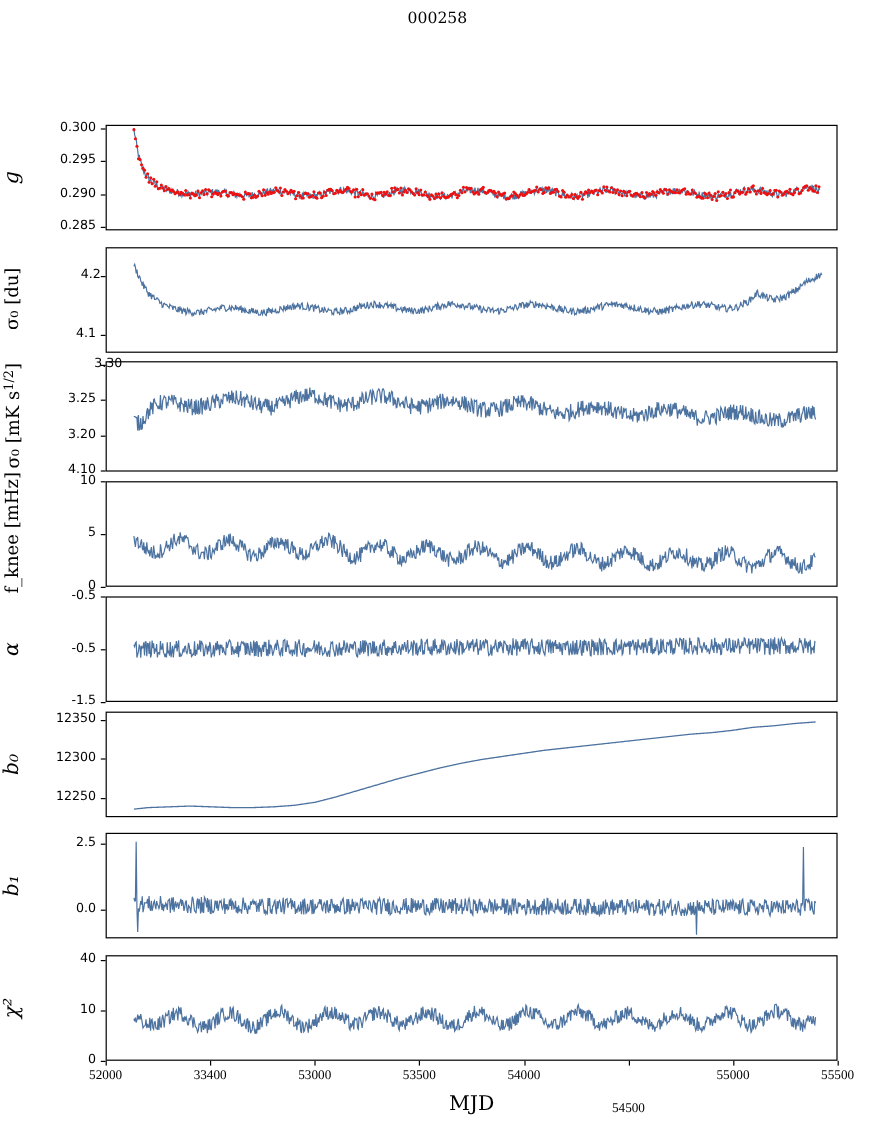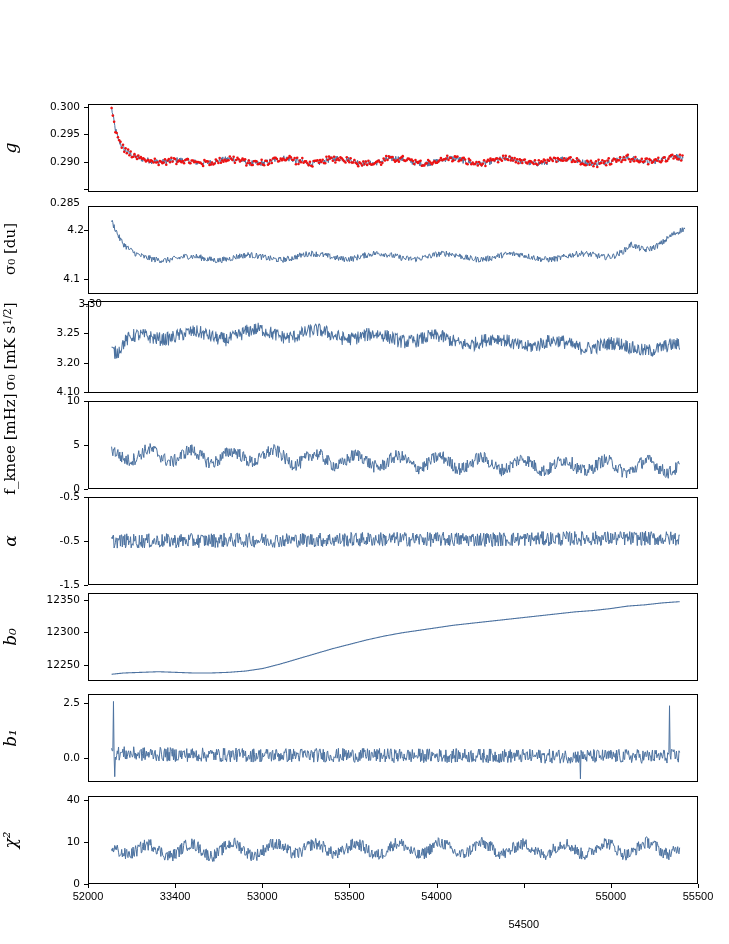--- a/index.html
+++ b/index.html
@@ -62,21 +62,21 @@
   }
   .ytickmark {
     position: absolute;
     width: 4px;
     height: 1px;
     background: #000;
   }
   .xtick {
     position: absolute;
     font-size: 11px;
-    font-family: Liberation Sans, sans-serif;
+    font-family: Liberation Serif, serif;
     text-align: center;
     white-space: nowrap;
   }
   .xtickmark {
     position: absolute;
     width: 1px;
     height: 4px;
     background: #000;
   }
   .xlabel {
@@ -86,20 +86,21 @@
     text-align: center;
     font-size: 17px;
     font-family: "DejaVu Serif", serif;
   }
   .sup { font-size: 0.72em; vertical-align: 0.45em; }
 </style>
 </head>
 <body>
 
 <div id="figure">
+  <div class="fig-title">000258</div>
   <div id="panels">
       <div class="panel" style="top: 104px; height: 88px;">
         <svg viewBox="0 0 610 88" preserveAspectRatio="none">
           <path d="M22.66,1.79L23.29,7.78L23.93,9.58L24.57,11.17L25.21,16.94L25.85,20.81L26.48,26.85L27.12,24.69L27.76,27.99L28.40,29.46L29.04,32.22L29.67,36.83L30.31,35.23L30.95,40.15L31.59,38.97L32.22,42.31L32.86,43.67L33.50,41.07L34.14,41.35L34.78,42.33L35.41,47.65L36.05,46.24L36.69,45.39L37.33,48.11L37.96,49.11L38.60,49.04L39.24,46.11L39.88,46.88L40.52,50.13L41.15,50.54L41.79,48.60L42.43,52.93L43.07,53.36L43.71,52.71L44.34,52.68L44.98,52.23L45.62,49.68L46.26,53.13L46.89,51.70L47.53,55.19L48.17,54.10L48.81,51.60L49.45,52.14L50.08,55.49L50.72,54.29L51.36,52.57L52.00,53.68L52.63,57.48L53.27,54.68L53.91,57.90L54.55,54.36L55.19,56.30L55.82,54.61L56.46,57.50L57.10,56.86L57.74,56.90L58.38,56.95L59.01,53.86L59.65,57.14L60.29,59.75L60.93,58.44L61.56,59.28L62.20,56.09L62.84,60.26L63.48,58.63L64.12,58.77L64.75,58.02L65.39,59.35L66.03,55.85L66.67,57.91L67.30,57.60L67.94,55.74L68.58,57.24L69.22,56.76L69.86,60.99L70.49,57.75L71.13,58.45L71.77,58.12L72.41,57.23L73.04,59.57L73.68,58.31L74.32,55.36L74.96,59.92L75.60,57.88L76.23,55.41L76.87,57.16L77.51,60.75L78.15,56.81L78.79,56.68L79.42,58.14L80.06,55.56L80.70,56.21L81.34,58.61L81.97,55.39L82.61,54.06L83.25,57.08L83.89,58.86L84.53,56.45L85.16,55.72L85.80,54.48L86.44,56.18L87.08,55.36L87.71,59.02L88.35,53.71L88.99,58.85L89.63,57.81L90.27,56.43L90.90,54.26L91.54,57.39L92.18,54.07L92.82,58.01L93.46,54.58L94.09,57.10L94.73,57.05L95.37,59.72L96.01,57.87L96.64,55.58L97.28,54.93L97.92,55.21L98.56,54.04L99.20,56.62L99.83,55.08L100.47,58.60L101.11,60.58L101.75,59.17L102.38,57.60L103.02,56.99L103.66,56.87L104.30,57.08L104.94,58.33L105.57,57.42L106.21,55.92L106.85,57.50L107.49,61.02L108.12,58.42L108.76,60.66L109.40,57.85L110.04,59.33L110.68,60.12L111.31,57.92L111.95,59.99L112.59,59.90L113.23,60.74L113.87,60.26L114.50,61.61L115.14,59.03L115.78,56.44L116.42,58.14L117.05,59.25L117.69,57.27L118.33,57.36L118.97,60.23L119.61,59.18L120.24,59.09L120.88,61.12L121.52,56.42L122.16,59.68L122.79,61.67L123.43,57.89L124.07,59.16L124.71,60.88L125.35,60.59L125.98,60.50L126.62,60.33L127.26,56.19L127.90,56.40L128.54,56.28L129.17,58.27L129.81,58.94L130.45,57.23L131.09,54.27L131.72,57.87L132.36,59.06L133.00,54.02L133.64,57.13L134.28,53.11L134.91,57.70L135.55,57.47L136.19,55.34L136.83,52.85L137.46,57.21L138.10,54.18L138.74,56.73L139.38,53.48L140.02,56.68L140.65,55.14L141.29,53.80L141.93,54.97L142.57,53.84L143.21,53.92L143.84,56.58L144.48,57.54L145.12,53.76L145.76,58.43L146.39,57.94L147.03,55.82L147.67,56.13L148.31,56.85L148.95,54.92L149.58,55.48L150.22,55.91L150.86,57.45L151.50,57.03L152.13,57.19L152.77,56.38L153.41,58.25L154.05,54.59L154.69,54.77L155.32,56.88L155.96,58.35L156.60,55.53L157.24,59.48L157.87,61.04L158.51,58.98L159.15,59.17L159.79,56.02L160.43,55.93L161.06,61.82L161.70,59.54L162.34,59.85L162.98,61.21L163.62,56.81L164.25,60.61L164.89,56.63L165.53,58.16L166.17,56.56L166.80,57.92L167.44,59.95L168.08,58.78L168.72,57.47L169.36,61.10L169.99,58.09L170.63,59.14L171.27,58.89L171.91,59.22L172.54,62.06L173.18,56.90L173.82,57.84L174.46,62.19L175.10,58.23L175.73,60.41L176.37,57.04L177.01,57.53L177.65,56.09L178.29,58.53L178.92,56.10L179.56,60.12L180.20,60.40L180.84,59.58L181.47,55.16L182.11,55.64L182.75,58.70L183.39,58.17L184.03,54.67L184.66,54.98L185.30,55.26L185.94,55.02L186.58,57.94L187.21,53.93L187.85,53.85L188.49,54.09L189.13,57.29L189.77,57.61L190.40,57.91L191.04,56.81L191.68,56.07L192.32,55.13L192.96,54.91L193.59,57.45L194.23,55.71L194.87,53.74L195.51,51.99L196.14,56.50L196.78,57.47L197.42,56.26L198.06,53.08L198.70,54.90L199.33,54.13L199.97,54.62L200.61,57.50L201.25,53.31L201.88,55.68L202.52,54.52L203.16,54.69L203.80,56.65L204.44,58.07L205.07,55.38L205.71,55.79L206.35,54.62L206.99,56.99L207.62,59.53L208.26,53.90L208.90,55.30L209.54,55.48L210.18,59.16L210.81,59.60L211.45,56.88L212.09,55.49L212.73,58.89L213.37,58.61L214.00,55.66L214.64,57.61L215.28,58.94L215.92,57.78L216.55,58.87L217.19,59.14L217.83,58.04L218.47,58.07L219.11,60.84L219.74,61.12L220.38,62.55L221.02,61.98L221.66,57.75L222.29,59.92L222.93,60.92L223.57,62.86L224.21,62.22L224.85,56.77L225.48,57.82L226.12,59.12L226.76,56.67L227.40,57.76L228.04,58.16L228.67,57.44L229.31,56.47L229.95,58.49L230.59,58.19L231.22,61.29L231.86,57.02L232.50,59.52L233.14,57.40L233.78,58.25L234.41,55.52L235.05,58.04L235.69,60.50L236.33,56.37L236.96,59.56L237.60,59.15L238.24,53.78L238.88,57.22L239.52,56.80L240.15,59.04L240.79,53.52L241.43,56.36L242.07,55.02L242.70,52.69L243.34,53.72L243.98,53.63L244.62,55.91L245.26,56.73L245.89,53.47L246.53,57.42L247.17,57.45L247.81,52.35L248.45,55.04L249.08,52.32L249.72,53.66L250.36,56.09L251.00,56.82L251.63,57.27L252.27,54.19L252.91,54.37L253.55,53.84L254.19,57.46L254.82,56.29L255.46,56.42L256.10,57.51L256.74,57.10L257.37,57.73L258.01,56.79L258.65,53.50L259.29,58.21L259.93,56.04L260.56,53.54L261.20,59.01L261.84,55.16L262.48,55.48L263.12,57.29L263.75,59.91L264.39,59.31L265.03,59.08L265.67,56.17L266.30,55.58L266.94,56.76L267.58,59.62L268.22,58.15L268.86,59.85L269.49,56.67L270.13,61.49L270.77,60.10L271.41,59.99L272.04,59.72L272.68,59.64L273.32,59.77L273.96,62.03L274.60,62.26L275.23,57.04L275.87,62.12L276.51,59.45L277.15,56.93L277.79,57.78L278.42,61.62L279.06,62.44L279.70,61.47L280.34,57.23L280.97,58.12L281.61,60.81L282.25,57.10L282.89,61.08L283.53,62.24L284.16,60.48L284.80,58.57L285.44,59.43L286.08,59.54L286.71,59.29L287.35,58.10L287.99,58.66L288.63,61.64L289.27,58.25L289.90,56.18L290.54,56.82L291.18,55.98L291.82,58.91L292.45,57.99L293.09,59.86L293.73,57.19L294.37,58.39L295.01,57.23L295.64,54.97L296.28,56.75L296.92,57.04L297.56,54.27L298.20,53.20L298.83,55.93L299.47,56.33L300.11,55.94L300.75,53.44L301.38,54.99L302.02,52.70L302.66,52.33L303.30,52.26L303.94,57.34L304.57,54.36L305.21,53.55L305.85,56.06L306.49,54.90L307.12,56.88L307.76,52.44L308.40,55.85L309.04,57.22L309.68,56.88L310.31,52.77L310.95,56.96L311.59,58.07L312.23,53.60L312.87,56.52L313.50,52.95L314.14,57.28L314.78,52.81L315.42,56.51L316.05,57.59L316.69,56.44L317.33,57.95L317.97,56.99L318.61,55.20L319.24,56.89L319.88,55.46L320.52,56.12L321.16,56.13L321.79,54.92L322.43,56.14L323.07,59.08L323.71,56.67L324.35,60.82L324.98,57.94L325.62,60.24L326.26,59.24L326.90,61.86L327.54,56.22L328.17,59.06L328.81,57.37L329.45,57.34L330.09,59.64L330.72,57.97L331.36,59.04L332.00,62.45L332.64,56.98L333.28,61.89L333.91,62.90L334.55,60.70L335.19,60.63L335.83,62.28L336.46,60.63L337.10,59.99L337.74,59.31L338.38,57.93L339.02,59.46L339.65,62.68L340.29,57.50L340.93,62.52L341.57,58.91L342.20,62.39L342.84,60.30L343.48,60.35L344.12,61.80L344.76,61.19L345.39,59.82L346.03,55.62L346.67,57.83L347.31,55.77L347.95,58.45L348.58,55.42L349.22,60.17L349.86,55.62L350.50,57.47L351.13,57.31L351.77,57.93L352.41,54.75L353.05,53.87L353.69,57.39L354.32,55.46L354.96,57.86L355.60,54.95L356.24,55.64L356.87,55.10L357.51,58.19L358.15,56.22L358.79,56.10L359.43,52.66L360.06,56.31L360.70,56.43L361.34,54.07L361.98,52.66L362.62,52.51L363.25,53.79L363.89,52.56L364.53,56.85L365.17,52.81L365.80,57.20L366.44,53.79L367.08,53.06L367.72,57.15L368.36,54.50L368.99,55.49L369.63,52.65L370.27,54.56L370.91,57.18L371.54,53.43L372.18,57.18L372.82,53.57L373.46,55.24L374.10,54.28L374.73,55.16L375.37,59.81L376.01,54.65L376.65,54.19L377.28,55.84L377.92,58.92L378.56,59.90L379.20,60.11L379.84,60.03L380.47,59.25L381.11,56.04L381.75,59.54L382.39,57.52L383.03,60.66L383.66,60.49L384.30,58.49L384.94,58.86L385.58,60.12L386.21,60.15L386.85,60.47L387.49,61.36L388.13,61.45L388.77,57.26L389.40,58.57L390.04,61.00L390.68,62.30L391.32,58.86L391.95,57.93L392.59,59.95L393.23,58.63L393.87,62.97L394.51,61.13L395.14,59.96L395.78,56.89L396.42,57.31L397.06,57.64L397.70,61.44L398.33,58.23L398.97,59.31L399.61,59.06L400.25,55.77L400.88,55.75L401.52,55.85L402.16,61.31L402.80,55.31L403.44,60.30L404.07,56.83L404.71,55.90L405.35,55.13L405.99,56.38L406.62,58.07L407.26,58.30L407.90,53.99L408.54,55.86L409.18,55.26L409.81,54.98L410.45,58.03L411.09,57.00L411.73,54.65L412.37,52.92L413.00,54.79L413.64,56.13L414.28,55.84L414.92,52.89L415.55,52.78L416.19,53.71L416.83,54.94L417.47,57.07L418.11,51.95L418.74,53.99L419.38,54.98L420.02,54.70L420.66,56.83L421.29,53.43L421.93,51.96L422.57,52.09L423.21,56.32L423.85,53.24L424.48,53.60L425.12,57.98L425.76,56.86L426.40,55.12L427.03,55.14L427.67,56.42L428.31,58.63L428.95,56.11L429.59,56.80L430.22,57.42L430.86,58.53L431.50,56.72L432.14,54.45L432.78,59.97L433.41,56.20L434.05,55.40L434.69,60.13L435.33,57.01L435.96,55.34L436.60,56.56L437.24,56.62L437.88,59.62L438.52,59.65L439.15,59.53L439.79,59.80L440.43,59.47L441.07,56.99L441.70,61.54L442.34,56.64L442.98,60.96L443.62,57.03L444.26,58.00L444.89,59.29L445.53,57.97L446.17,59.49L446.81,56.94L447.45,57.52L448.08,60.73L448.72,61.51L449.36,62.42L450.00,62.42L450.63,62.03L451.27,57.94L451.91,60.96L452.55,58.29L453.19,60.43L453.82,58.59L454.46,60.91L455.10,58.05L455.74,58.88L456.37,56.68L457.01,61.02L457.65,58.23L458.29,59.00L458.93,60.38L459.56,61.39L460.20,55.38L460.84,56.73L461.48,56.05L462.11,58.21L462.75,54.92L463.39,55.16L464.03,54.75L464.67,55.45L465.30,56.49L465.94,54.14L466.58,55.29L467.22,54.69L467.86,53.76L468.49,59.06L469.13,59.00L469.77,55.97L470.41,55.74L471.04,58.41L471.68,55.17L472.32,56.99L472.96,57.60L473.60,53.25L474.23,56.38L474.87,52.87L475.51,57.40L476.15,54.84L476.78,55.67L477.42,57.07L478.06,55.63L478.70,53.69L479.34,57.92L479.97,56.70L480.61,55.11L481.25,56.50L481.89,55.00L482.53,53.88L483.16,54.85L483.80,57.32L484.44,57.04L485.08,55.17L485.71,55.34L486.35,56.21L486.99,57.47L487.63,57.93L488.27,58.00L488.90,56.38L489.54,54.77L490.18,59.40L490.82,56.92L491.45,55.05L492.09,57.64L492.73,57.59L493.37,60.55L494.01,58.10L494.64,61.22L495.28,55.90L495.92,61.20L496.56,60.08L497.20,61.55L497.83,56.62L498.47,62.08L499.11,60.30L499.75,58.21L500.38,62.12L501.02,58.94L501.66,57.78L502.30,61.56L502.94,58.40L503.57,57.17L504.21,62.05L504.85,59.90L505.49,59.17L506.12,62.69L506.76,59.28L507.40,59.81L508.04,57.79L508.68,58.53L509.31,62.12L509.95,62.53L510.59,60.60L511.23,57.40L511.86,61.37L512.50,58.86L513.14,57.78L513.78,57.97L514.42,57.96L515.05,57.28L515.69,56.29L516.33,58.43L516.97,61.31L517.61,58.09L518.24,60.48L518.88,60.98L519.52,60.26L520.16,57.83L520.79,59.28L521.43,55.91L522.07,60.25L522.71,60.02L523.35,59.53L523.98,59.25L524.62,56.08L525.26,56.80L525.90,54.75L526.53,53.90L527.17,55.96L527.81,54.71L528.45,57.25L529.09,58.23L529.72,54.01L530.36,57.36L531.00,56.44L531.64,57.49L532.28,53.14L532.91,52.30L533.55,56.14L534.19,57.24L534.83,57.42L535.46,55.70L536.10,52.02L536.74,54.61L537.38,56.30L538.02,54.92L538.65,53.60L539.29,52.33L539.93,55.04L540.57,51.66L541.20,55.08L541.84,54.15L542.48,55.84L543.12,56.64L543.76,54.86L544.39,54.80L545.03,57.56L545.67,53.88L546.31,52.64L546.95,56.78L547.58,55.04L548.22,52.63L548.86,56.40L549.50,57.18L550.13,54.53L550.77,58.03L551.41,55.84L552.05,57.29L552.69,55.74L553.32,58.69L553.96,55.92L554.60,54.85L555.24,59.00L555.87,59.30L556.51,60.23L557.15,57.79L557.79,58.86L558.43,55.09L559.06,56.11L559.70,55.43L560.34,59.21L560.98,60.13L561.61,60.42L562.25,56.49L562.89,55.27L563.53,55.91L564.17,57.03L564.80,59.52L565.44,56.79L566.08,57.99L566.72,56.09L567.36,56.38L567.99,60.40L568.63,56.79L569.27,55.41L569.91,56.71L570.54,57.48L571.18,54.16L571.82,57.92L572.46,57.63L573.10,58.26L573.73,58.84L574.37,54.08L575.01,57.91L575.65,53.80L576.28,54.19L576.92,52.41L577.56,54.10L578.20,55.21L578.84,57.32L579.47,56.50L580.11,55.87L580.75,55.64L581.39,55.77L582.03,52.98L582.66,53.47L583.30,53.67L583.94,50.90L584.58,53.56L585.21,50.97L585.85,51.14L586.49,53.42L587.13,53.85L587.77,52.78L588.40,51.69L589.04,54.73L589.68,50.13L590.32,54.51L590.95,51.04L591.59,56.55L592.23,56.73L592.87,51.86L593.51,53.72L594.14,55.50L594.78,56.91L595.42,52.68L596.06,54.37" fill="none" stroke="#4c72a0" stroke-width="1.0" vector-effect="non-scaling-stroke"></path>
           <g fill="#ee1111">
             <circle cx="22.66" cy="3.11" r="1.3"></circle>
             <circle cx="23.93" cy="10.87" r="1.3"></circle>
             <circle cx="25.21" cy="17.19" r="1.3"></circle>
             <circle cx="26.48" cy="27.99" r="1.3"></circle>
             <circle cx="27.76" cy="28.67" r="1.3"></circle>
@@ -580,21 +581,22 @@
         <svg viewBox="0 0 610 88" preserveAspectRatio="none">
           <path d="M22.66,54.51L23.29,57.11L23.93,57.08L24.56,6.60L25.19,62.75L25.83,83.60L26.46,63.50L27.09,66.23L27.73,61.92L28.36,57.13L29.00,60.16L29.63,53.20L30.26,66.71L30.90,63.61L31.53,58.74L32.17,58.74L32.80,58.74L33.43,58.72L34.07,55.24L34.70,63.31L35.34,52.87L35.97,63.05L36.60,65.44L37.24,56.96L37.87,65.54L38.51,62.70L39.14,58.56L39.77,57.09L40.41,61.06L41.04,64.02L41.68,57.21L42.31,59.84L42.94,61.15L43.58,63.57L44.21,61.69L44.85,52.98L45.48,58.48L46.11,64.71L46.75,59.32L47.38,65.81L48.01,60.44L48.65,62.44L49.28,58.87L49.92,60.17L50.55,64.67L51.18,57.00L51.82,56.27L52.45,55.54L53.09,67.22L53.72,59.91L54.35,54.10L54.99,64.62L55.62,53.86L56.26,66.19L56.89,60.47L57.52,57.39L58.16,62.66L58.79,60.22L59.43,58.36L60.06,63.82L60.69,60.38L61.33,57.70L61.96,55.29L62.60,61.36L63.23,56.44L63.86,59.12L64.50,65.51L65.13,62.80L65.77,58.39L66.40,56.60L67.03,64.79L67.67,67.26L68.30,61.07L68.93,61.93L69.57,63.24L70.20,67.50L70.84,60.33L71.47,53.52L72.10,55.21L72.74,60.55L73.37,65.63L74.01,66.03L74.64,67.54L75.27,58.01L75.91,54.94L76.54,63.68L77.18,55.37L77.81,59.30L78.44,67.74L79.08,53.82L79.71,66.82L80.35,58.51L80.98,67.34L81.61,53.82L82.25,55.08L82.88,57.83L83.52,62.70L84.15,54.64L84.78,66.41L85.42,55.93L86.05,64.39L86.69,68.12L87.32,55.72L87.95,67.07L88.59,66.04L89.22,66.74L89.86,64.69L90.49,57.27L91.12,57.31L91.76,63.56L92.39,56.86L93.02,65.49L93.66,61.79L94.29,57.37L94.93,58.12L95.56,56.93L96.19,62.41L96.83,63.98L97.46,61.55L98.10,54.87L98.73,68.19L99.36,59.73L100.00,64.20L100.63,59.74L101.27,64.50L101.90,63.81L102.53,55.86L103.17,61.25L103.80,54.88L104.44,64.61L105.07,57.68L105.70,58.81L106.34,63.77L106.97,62.89L107.61,56.88L108.24,66.99L108.87,62.35L109.51,67.64L110.14,60.91L110.78,65.48L111.41,64.46L112.04,64.75L112.68,67.82L113.31,61.51L113.94,54.12L114.58,58.76L115.21,64.77L115.85,58.74L116.48,62.33L117.11,64.99L117.75,68.08L118.38,60.96L119.02,63.68L119.65,63.92L120.28,57.30L120.92,60.33L121.55,57.89L122.19,56.34L122.82,59.94L123.45,56.99L124.09,59.66L124.72,58.31L125.36,66.43L125.99,61.96L126.62,58.72L127.26,66.37L127.89,55.58L128.53,61.38L129.16,58.70L129.79,55.37L130.43,57.58L131.06,62.29L131.70,68.01L132.33,64.49L132.96,68.17L133.60,66.50L134.23,67.65L134.86,54.50L135.50,61.32L136.13,54.60L136.77,66.44L137.40,65.24L138.03,68.10L138.67,61.46L139.30,61.42L139.94,57.67L140.57,56.60L141.20,63.80L141.84,68.45L142.47,57.23L143.11,63.71L143.74,57.88L144.37,56.76L145.01,58.87L145.64,66.08L146.28,66.24L146.91,59.77L147.54,54.28L148.18,68.40L148.81,63.69L149.45,56.20L150.08,55.72L150.71,55.20L151.35,62.95L151.98,59.43L152.62,58.83L153.25,57.96L153.88,54.73L154.52,64.12L155.15,56.61L155.79,61.39L156.42,62.20L157.05,57.30L157.69,68.14L158.32,63.78L158.95,66.96L159.59,63.13L160.22,61.44L160.86,65.76L161.49,65.00L162.12,57.60L162.76,68.43L163.39,61.10L164.03,55.89L164.66,68.67L165.29,55.06L165.93,60.68L166.56,67.75L167.20,67.03L167.83,59.43L168.46,65.75L169.10,65.11L169.73,62.13L170.37,56.74L171.00,56.91L171.63,68.46L172.27,55.76L172.90,68.07L173.54,66.13L174.17,59.58L174.80,63.46L175.44,62.13L176.07,62.32L176.71,58.81L177.34,58.92L177.97,55.44L178.61,59.98L179.24,55.79L179.87,64.13L180.51,65.24L181.14,60.51L181.78,58.63L182.41,60.10L183.04,67.77L183.68,58.06L184.31,56.54L184.95,66.04L185.58,66.63L186.21,59.98L186.85,65.68L187.48,55.88L188.12,55.83L188.75,60.32L189.38,63.17L190.02,59.54L190.65,67.67L191.29,60.56L191.92,66.90L192.55,59.70L193.19,65.65L193.82,61.48L194.46,65.92L195.09,66.20L195.72,58.12L196.36,59.43L196.99,56.11L197.63,54.90L198.26,60.12L198.89,68.34L199.53,66.84L200.16,67.11L200.79,55.46L201.43,66.44L202.06,55.45L202.70,60.02L203.33,68.31L203.96,60.24L204.60,65.47L205.23,55.23L205.87,62.28L206.50,57.81L207.13,65.35L207.77,63.14L208.40,58.88L209.04,60.45L209.67,59.30L210.30,64.19L210.94,67.73L211.57,61.93L212.21,55.76L212.84,56.40L213.47,55.21L214.11,59.51L214.74,63.86L215.38,57.49L216.01,59.15L216.64,56.73L217.28,61.53L217.91,62.99L218.55,63.90L219.18,57.07L219.81,57.28L220.45,59.54L221.08,65.51L221.72,66.46L222.35,59.95L222.98,56.67L223.62,57.40L224.25,63.79L224.88,58.53L225.52,68.72L226.15,59.75L226.79,55.96L227.42,56.87L228.05,54.63L228.69,57.09L229.32,68.29L229.96,65.13L230.59,58.84L231.22,55.61L231.86,55.21L232.49,60.11L233.13,65.58L233.76,59.20L234.39,66.17L235.03,55.56L235.66,68.30L236.30,58.34L236.93,68.80L237.56,67.83L238.20,67.64L238.83,58.39L239.47,57.27L240.10,63.54L240.73,65.33L241.37,67.41L242.00,61.35L242.64,62.27L243.27,66.56L243.90,66.43L244.54,66.11L245.17,68.53L245.80,63.16L246.44,63.97L247.07,64.35L247.71,59.98L248.34,55.54L248.97,64.70L249.61,61.03L250.24,54.56L250.88,68.19L251.51,64.98L252.14,60.69L252.78,64.75L253.41,65.25L254.05,66.67L254.68,54.63L255.31,67.25L255.95,55.25L256.58,63.18L257.22,61.03L257.85,56.63L258.48,66.53L259.12,59.12L259.75,64.89L260.39,56.62L261.02,62.36L261.65,64.34L262.29,58.83L262.92,62.91L263.56,59.41L264.19,56.13L264.82,56.63L265.46,66.66L266.09,68.48L266.72,68.95L267.36,59.99L267.99,66.15L268.63,63.29L269.26,66.79L269.89,68.38L270.53,65.50L271.16,58.68L271.80,67.13L272.43,56.61L273.06,64.93L273.70,59.01L274.33,54.75L274.97,64.06L275.60,54.56L276.23,57.97L276.87,56.44L277.50,62.64L278.14,64.91L278.77,63.07L279.40,55.03L280.04,61.65L280.67,67.23L281.31,56.60L281.94,66.70L282.57,66.79L283.21,58.80L283.84,58.38L284.48,60.98L285.11,63.98L285.74,62.75L286.38,55.51L287.01,63.46L287.65,57.81L288.28,67.39L288.91,55.63L289.55,65.56L290.18,56.81L290.81,59.86L291.45,54.70L292.08,68.48L292.72,59.46L293.35,59.50L293.98,65.21L294.62,64.91L295.25,61.28L295.89,62.84L296.52,55.62L297.15,68.41L297.79,62.60L298.42,65.34L299.06,61.33L299.69,54.98L300.32,60.65L300.96,65.08L301.59,65.37L302.23,57.02L302.86,55.05L303.49,57.78L304.13,67.65L304.76,64.56L305.40,68.13L306.03,69.24L306.66,55.77L307.30,59.60L307.93,56.78L308.57,65.54L309.20,59.61L309.83,67.80L310.47,64.12L311.10,58.42L311.73,55.29L312.37,64.89L313.00,58.20L313.64,58.33L314.27,64.10L314.90,63.47L315.54,67.58L316.17,60.30L316.81,65.51L317.44,64.35L318.07,66.81L318.71,64.22L319.34,59.30L319.98,56.22L320.61,57.52L321.24,66.30L321.88,58.05L322.51,60.28L323.15,68.34L323.78,62.66L324.41,55.76L325.05,64.43L325.68,65.23L326.32,59.04L326.95,63.85L327.58,62.26L328.22,62.38L328.85,61.95L329.49,64.66L330.12,64.17L330.75,55.06L331.39,62.67L332.02,55.17L332.66,68.20L333.29,59.37L333.92,67.16L334.56,55.92L335.19,57.50L335.82,69.24L336.46,65.93L337.09,60.45L337.73,66.88L338.36,68.05L338.99,55.64L339.63,55.40L340.26,65.89L340.90,57.58L341.53,55.15L342.16,62.13L342.80,67.55L343.43,67.49L344.07,58.22L344.70,62.18L345.33,59.28L345.97,60.15L346.60,62.21L347.24,64.58L347.87,60.65L348.50,62.97L349.14,59.94L349.77,65.29L350.41,68.58L351.04,67.35L351.67,55.49L352.31,62.92L352.94,56.80L353.58,61.59L354.21,67.98L354.84,64.30L355.48,64.42L356.11,61.36L356.74,61.68L357.38,68.14L358.01,56.15L358.65,63.58L359.28,69.23L359.91,62.70L360.55,62.67L361.18,68.55L361.82,61.91L362.45,61.50L363.08,60.65L363.72,69.22L364.35,57.24L364.99,65.31L365.62,55.35L366.25,64.49L366.89,61.89L367.52,68.65L368.16,54.81L368.79,55.08L369.42,68.56L370.06,64.56L370.69,56.84L371.33,65.51L371.96,58.49L372.59,61.23L373.23,65.77L373.86,65.92L374.50,66.87L375.13,59.26L375.76,64.17L376.40,63.96L377.03,55.31L377.66,63.35L378.30,65.11L378.93,61.32L379.57,66.22L380.20,68.29L380.83,58.49L381.47,68.73L382.10,64.85L382.74,57.80L383.37,56.82L384.00,68.39L384.64,67.85L385.27,59.29L385.91,67.45L386.54,66.87L387.17,65.80L387.81,68.15L388.44,62.06L389.08,64.18L389.71,63.29L390.34,58.52L390.98,55.34L391.61,61.02L392.25,55.41L392.88,65.81L393.51,66.62L394.15,64.03L394.78,59.31L395.42,69.05L396.05,55.51L396.68,61.88L397.32,65.94L397.95,65.56L398.59,68.72L399.22,61.32L399.85,62.35L400.49,69.41L401.12,64.97L401.75,55.20L402.39,67.45L403.02,55.22L403.66,59.04L404.29,59.97L404.92,61.89L405.56,68.15L406.19,61.55L406.83,66.90L407.46,58.19L408.09,67.89L408.73,61.44L409.36,67.93L410.00,66.90L410.63,68.88L411.26,60.43L411.90,69.30L412.53,68.02L413.17,60.06L413.80,68.65L414.43,64.66L415.07,57.30L415.70,66.77L416.34,68.18L416.97,55.79L417.60,63.50L418.24,58.37L418.87,61.61L419.51,62.65L420.14,69.08L420.77,64.50L421.41,57.35L422.04,64.44L422.67,55.80L423.31,68.91L423.94,58.27L424.58,64.72L425.21,64.32L425.84,60.62L426.48,59.11L427.11,67.34L427.75,59.87L428.38,63.13L429.01,56.26L429.65,62.79L430.28,56.47L430.92,56.75L431.55,65.97L432.18,64.79L432.82,61.13L433.45,68.51L434.09,68.16L434.72,57.78L435.35,55.50L435.99,61.00L436.62,59.61L437.26,61.75L437.89,66.29L438.52,58.86L439.16,58.65L439.79,58.09L440.43,66.31L441.06,65.21L441.69,65.20L442.33,55.47L442.96,62.89L443.59,67.44L444.23,64.59L444.86,56.36L445.50,62.79L446.13,62.91L446.76,63.09L447.40,61.26L448.03,63.20L448.67,61.26L449.30,58.83L449.93,65.49L450.57,61.52L451.20,56.13L451.84,64.46L452.47,56.77L453.10,66.77L453.74,69.33L454.37,60.05L455.01,61.24L455.64,59.38L456.27,61.55L456.91,59.77L457.54,69.87L458.18,66.20L458.81,67.24L459.44,61.19L460.08,61.30L460.71,59.43L461.35,61.72L461.98,55.53L462.61,68.42L463.25,66.74L463.88,64.36L464.52,69.71L465.15,57.33L465.78,57.25L466.42,65.56L467.05,66.70L467.68,62.47L468.32,62.13L468.95,58.87L469.59,62.99L470.22,61.88L470.85,57.36L471.49,56.23L472.12,63.56L472.76,69.82L473.39,65.29L474.02,65.15L474.66,62.19L475.29,59.58L475.93,68.89L476.56,65.74L477.19,62.01L477.83,57.10L478.46,60.74L479.10,65.52L479.73,67.16L480.36,69.78L481.00,63.75L481.63,67.31L482.27,64.73L482.90,69.89L483.53,63.60L484.17,64.96L484.80,68.79L485.44,67.17L486.07,59.05L486.70,63.68L487.34,64.75L487.97,58.16L488.60,69.05L489.24,61.18L489.87,68.00L490.51,57.92L491.14,69.06L491.77,66.38L492.41,61.67L493.04,85.80L493.68,56.58L494.31,59.91L494.94,65.46L495.58,58.02L496.21,65.53L496.85,63.28L497.48,60.76L498.11,66.20L498.75,63.29L499.38,67.87L500.02,56.46L500.65,57.93L501.28,61.45L501.92,59.00L502.55,62.50L503.19,57.10L503.82,62.22L504.45,64.96L505.09,63.04L505.72,67.62L506.36,55.76L506.99,56.64L507.62,68.94L508.26,64.20L508.89,67.74L509.52,57.41L510.16,56.34L510.79,56.77L511.43,57.38L512.06,64.42L512.69,61.66L513.33,63.47L513.96,65.90L514.60,64.89L515.23,56.11L515.86,67.08L516.50,63.06L517.13,63.49L517.77,56.32L518.40,56.97L519.03,65.23L519.67,59.77L520.30,57.99L520.94,65.03L521.57,57.12L522.20,58.32L522.84,64.31L523.47,56.41L524.11,57.73L524.74,65.67L525.37,63.11L526.01,58.20L526.64,63.01L527.28,63.69L527.91,59.79L528.54,68.36L529.18,56.52L529.81,67.59L530.45,62.02L531.08,56.55L531.71,55.63L532.35,61.67L532.98,66.60L533.61,68.76L534.25,68.57L534.88,67.16L535.52,68.47L536.15,58.14L536.78,65.95L537.42,65.91L538.05,55.91L538.69,58.87L539.32,55.87L539.95,59.88L540.59,60.85L541.22,57.03L541.86,62.57L542.49,66.15L543.12,64.56L543.76,61.94L544.39,69.14L545.03,66.18L545.66,59.61L546.29,59.82L546.93,61.79L547.56,64.11L548.20,60.55L548.83,66.79L549.46,61.99L550.10,55.79L550.73,58.90L551.37,56.68L552.00,64.11L552.63,60.48L553.27,64.17L553.90,68.38L554.53,69.90L555.17,66.26L555.80,57.20L556.44,66.81L557.07,63.59L557.70,58.57L558.34,58.37L558.97,63.14L559.61,62.14L560.24,56.88L560.87,60.32L561.51,66.66L562.14,58.45L562.78,62.10L563.41,62.35L564.04,67.79L564.68,60.71L565.31,56.27L565.95,66.82L566.58,65.62L567.21,67.51L567.85,56.58L568.48,60.24L569.12,56.54L569.75,64.18L570.38,61.09L571.02,62.02L571.65,59.68L572.29,66.59L572.92,64.00L573.55,58.97L574.19,59.49L574.82,62.97L575.45,64.70L576.09,60.60L576.72,56.24L577.36,57.30L577.99,67.05L578.62,64.29L579.26,65.34L579.89,69.63L580.53,59.09L581.16,60.67L581.79,58.94L582.43,11.00L583.06,61.70L583.70,65.78L584.33,55.81L584.96,55.66L585.60,56.57L586.23,58.15L586.87,55.95L587.50,57.91L588.13,65.34L588.77,63.14L589.40,57.38L590.04,64.58L590.67,66.94L591.30,68.71L591.94,57.06L592.57,58.90" fill="none" stroke="#4c72a0" stroke-width="1.0" vector-effect="non-scaling-stroke"></path>
         </svg>
       </div>
       <div class="panel" style="top: 796px; height: 88px;">
         <svg viewBox="0 0 610 88" preserveAspectRatio="none">
           <path d="M22.66,53.04L23.29,55.36L23.93,52.12L24.56,56.33L25.19,54.38L25.83,49.56L26.46,53.63L27.09,50.64L27.73,53.89L28.36,49.19L29.00,52.83L29.63,56.46L30.26,60.86L30.90,59.67L31.53,59.39L32.17,58.91L32.80,53.64L33.43,61.26L34.07,57.48L34.70,60.21L35.34,60.42L35.97,52.44L36.60,63.31L37.24,54.32L37.87,53.62L38.51,60.81L39.14,62.02L39.77,55.93L40.41,55.76L41.04,61.13L41.68,61.09L42.31,62.63L42.94,52.75L43.58,62.64L44.21,51.18L44.85,59.33L45.48,60.84L46.11,53.61L46.75,49.80L47.38,53.85L48.01,60.63L48.65,52.49L49.28,48.96L49.92,50.46L50.55,50.65L51.18,48.87L51.82,45.86L52.45,57.21L53.09,56.60L53.72,50.61L54.35,46.95L54.99,54.26L55.62,43.89L56.26,54.54L56.89,49.17L57.52,47.86L58.16,45.73L58.79,48.22L59.43,54.53L60.06,43.56L60.69,44.56L61.33,49.37L61.96,43.47L62.60,49.68L63.23,55.36L63.86,52.04L64.50,55.95L65.13,51.07L65.77,53.55L66.40,51.82L67.03,54.93L67.67,58.38L68.30,58.33L68.93,52.53L69.57,54.69L70.20,50.06L70.84,50.62L71.47,54.32L72.10,60.82L72.74,51.89L73.37,55.92L74.01,59.92L74.64,60.35L75.27,61.67L75.91,64.58L76.54,62.98L77.18,57.58L77.81,57.84L78.44,56.57L79.08,64.66L79.71,60.33L80.35,55.43L80.98,62.66L81.61,55.11L82.25,61.64L82.88,57.46L83.52,59.30L84.15,65.52L84.78,53.89L85.42,62.78L86.05,53.24L86.69,61.12L87.32,62.95L87.95,54.17L88.59,53.51L89.22,51.27L89.86,54.17L90.49,61.38L91.12,50.56L91.76,48.80L92.39,58.72L93.02,47.28L93.66,58.02L94.29,55.79L94.93,49.73L95.56,45.17L96.19,46.81L96.83,43.90L97.46,48.36L98.10,53.47L98.73,55.03L99.36,52.09L100.00,53.48L100.63,53.81L101.27,51.58L101.90,52.91L102.53,52.00L103.17,42.76L103.80,45.89L104.44,53.20L105.07,44.58L105.70,43.55L106.34,52.51L106.97,55.10L107.61,54.97L108.24,53.98L108.87,48.31L109.51,45.78L110.14,57.42L110.78,52.46L111.41,48.67L112.04,56.65L112.68,59.99L113.31,57.19L113.94,59.53L114.58,56.71L115.21,53.93L115.85,59.44L116.48,61.98L117.11,53.64L117.75,53.27L118.38,64.57L119.02,54.65L119.65,59.46L120.28,65.49L120.92,63.45L121.55,62.68L122.19,55.35L122.82,58.63L123.45,63.23L124.09,66.00L124.72,61.84L125.36,65.78L125.99,53.86L126.62,62.92L127.26,55.89L127.89,62.48L128.53,52.01L129.16,55.68L129.79,60.28L130.43,53.62L131.06,50.35L131.70,49.71L132.33,51.33L132.96,48.93L133.60,59.53L134.23,47.28L134.86,57.04L135.50,45.79L136.13,51.19L136.77,45.17L137.40,53.64L138.03,51.74L138.67,51.06L139.30,49.34L139.94,51.97L140.57,44.69L141.20,52.33L141.84,46.38L142.47,51.16L143.11,49.47L143.74,49.37L144.37,51.23L145.01,50.15L145.64,42.92L146.28,41.82L146.91,48.49L147.54,49.18L148.18,52.57L148.81,44.75L149.45,46.32L150.08,49.16L150.71,55.31L151.35,46.35L151.98,52.05L152.62,57.79L153.25,51.91L153.88,55.14L154.52,51.93L155.15,50.47L155.79,51.45L156.42,59.55L157.05,59.36L157.69,59.22L158.32,55.53L158.95,62.86L159.59,52.38L160.22,57.87L160.86,57.12L161.49,53.97L162.12,63.73L162.76,65.28L163.39,56.09L164.03,57.02L164.66,64.24L165.29,63.31L165.93,59.47L166.56,56.14L167.20,56.89L167.83,60.82L168.46,65.06L169.10,53.19L169.73,61.41L170.37,59.76L171.00,61.32L171.63,57.02L172.27,53.79L172.90,59.26L173.54,53.71L174.17,59.37L174.80,49.24L175.44,60.25L176.07,56.76L176.71,51.90L177.34,56.56L177.97,51.35L178.61,48.52L179.24,52.08L179.87,55.03L180.51,47.61L181.14,51.74L181.78,44.36L182.41,43.09L183.04,49.01L183.68,51.63L184.31,43.06L184.95,53.91L185.58,52.50L186.21,49.83L186.85,46.43L187.48,52.67L188.12,43.46L188.75,53.05L189.38,52.81L190.02,49.50L190.65,42.98L191.29,53.20L191.92,44.71L192.55,52.37L193.19,53.48L193.82,52.79L194.46,48.14L195.09,54.96L195.72,50.11L196.36,54.26L196.99,47.76L197.63,51.85L198.26,54.78L198.89,57.47L199.53,48.82L200.16,54.35L200.79,50.34L201.43,51.92L202.06,50.80L202.70,61.37L203.33,62.66L203.96,56.88L204.60,59.84L205.23,58.58L205.87,54.50L206.50,62.21L207.13,52.12L207.77,54.04L208.40,53.64L209.04,53.20L209.67,61.11L210.30,62.08L210.94,51.88L211.57,51.99L212.21,53.99L212.84,57.21L213.47,60.98L214.11,56.14L214.74,51.91L215.38,49.61L216.01,47.38L216.64,54.37L217.28,52.95L217.91,50.18L218.55,49.60L219.18,45.71L219.81,48.42L220.45,45.11L221.08,47.74L221.72,45.94L222.35,55.11L222.98,43.66L223.62,54.50L224.25,44.55L224.88,45.52L225.52,48.72L226.15,52.46L226.79,47.37L227.42,42.38L228.05,45.74L228.69,53.58L229.32,47.20L229.96,50.69L230.59,45.79L231.22,44.71L231.86,53.78L232.49,50.05L233.13,48.58L233.76,50.65L234.39,56.58L235.03,45.21L235.66,47.25L236.30,50.55L236.93,49.23L237.56,55.93L238.20,55.95L238.83,59.84L239.47,55.79L240.10,59.90L240.73,52.03L241.37,53.59L242.00,58.29L242.64,50.70L243.27,55.51L243.90,61.65L244.54,62.98L245.17,55.33L245.80,58.29L246.44,56.49L247.07,60.03L247.71,54.35L248.34,57.10L248.97,58.97L249.61,62.46L250.24,52.07L250.88,59.32L251.51,53.31L252.14,55.80L252.78,51.20L253.41,56.55L254.05,49.99L254.68,51.81L255.31,55.05L255.95,58.68L256.58,56.06L257.22,53.87L257.85,52.58L258.48,47.59L259.12,52.02L259.75,57.46L260.39,51.79L261.02,50.09L261.65,52.99L262.29,54.84L262.92,43.87L263.56,53.92L264.19,42.87L264.82,48.34L265.46,51.10L266.09,51.88L266.72,45.45L267.36,52.59L267.99,48.67L268.63,44.90L269.26,49.67L269.89,46.04L270.53,51.72L271.16,54.18L271.80,43.69L272.43,49.33L273.06,55.53L273.70,48.07L274.33,44.67L274.97,44.68L275.60,54.88L276.23,51.26L276.87,57.85L277.50,57.23L278.14,48.12L278.77,51.80L279.40,57.02L280.04,56.91L280.67,49.60L281.31,61.10L281.94,61.10L282.57,61.03L283.21,57.01L283.84,54.22L284.48,62.74L285.11,58.48L285.74,61.08L286.38,58.78L287.01,55.74L287.65,61.62L288.28,55.13L288.91,55.33L289.55,61.49L290.18,53.65L290.81,63.78L291.45,62.79L292.08,60.42L292.72,61.78L293.35,55.60L293.98,53.13L294.62,62.97L295.25,59.72L295.89,60.55L296.52,60.59L297.15,60.85L297.79,59.87L298.42,56.67L299.06,54.94L299.69,56.60L300.32,50.49L300.96,54.14L301.59,47.69L302.23,55.45L302.86,45.66L303.49,52.22L304.13,48.62L304.76,55.28L305.40,54.79L306.03,47.44L306.66,51.36L307.30,42.23L307.93,49.27L308.57,52.73L309.20,48.04L309.83,49.09L310.47,50.38L311.10,50.61L311.73,44.80L312.37,47.15L313.00,48.13L313.64,43.08L314.27,50.17L314.90,45.30L315.54,45.17L316.17,54.88L316.81,53.99L317.44,48.95L318.07,51.05L318.71,52.14L319.34,54.15L319.98,51.01L320.61,52.68L321.24,53.91L321.88,55.81L322.51,58.19L323.15,50.73L323.78,56.71L324.41,57.89L325.05,55.87L325.68,53.53L326.32,51.83L326.95,54.87L327.58,59.62L328.22,59.82L328.85,62.63L329.49,61.53L330.12,54.09L330.75,62.81L331.39,54.29L332.02,62.39L332.66,60.55L333.29,59.86L333.92,55.87L334.56,52.75L335.19,59.78L335.82,53.22L336.46,63.40L337.09,51.92L337.73,60.44L338.36,62.19L338.99,50.79L339.63,54.83L340.26,57.60L340.90,50.41L341.53,59.06L342.16,47.94L342.80,58.36L343.43,49.17L344.07,56.52L344.70,47.60L345.33,46.91L345.97,52.15L346.60,46.77L347.24,47.10L347.87,44.31L348.50,46.16L349.14,49.81L349.77,50.61L350.41,41.64L351.04,42.49L351.67,49.88L352.31,50.66L352.94,51.57L353.58,47.39L354.21,43.10L354.84,51.29L355.48,53.14L356.11,52.98L356.74,44.28L357.38,53.55L358.01,44.37L358.65,47.58L359.28,44.35L359.91,48.05L360.55,49.03L361.18,46.32L361.82,46.20L362.45,52.49L363.08,50.12L363.72,52.75L364.35,52.63L364.99,56.41L365.62,57.77L366.25,55.16L366.89,53.49L367.52,57.54L368.16,58.74L368.79,60.73L369.42,57.54L370.06,59.94L370.69,58.66L371.33,57.85L371.96,54.76L372.59,61.47L373.23,56.99L373.86,53.85L374.50,54.10L375.13,53.80L375.76,59.59L376.40,62.47L377.03,58.31L377.66,61.59L378.30,60.73L378.93,55.89L379.57,51.78L380.20,52.49L380.83,60.86L381.47,53.54L382.10,49.80L382.74,58.99L383.37,56.75L384.00,54.95L384.64,55.68L385.27,48.01L385.91,50.44L386.54,47.91L387.17,46.39L387.81,54.91L388.44,45.45L389.08,46.90L389.71,46.48L390.34,47.30L390.98,50.13L391.61,44.75L392.25,47.81L392.88,50.62L393.51,43.12L394.15,41.17L394.78,44.30L395.42,49.09L396.05,44.39L396.68,51.98L397.32,45.07L397.95,53.01L398.59,46.04L399.22,47.56L399.85,47.32L400.49,55.18L401.12,49.29L401.75,45.97L402.39,55.16L403.02,45.44L403.66,49.29L404.29,46.54L404.92,54.52L405.56,48.84L406.19,51.14L406.83,59.11L407.46,52.68L408.09,61.30L408.73,60.63L409.36,59.20L410.00,59.42L410.63,61.06L411.26,56.00L411.90,63.31L412.53,58.47L413.17,57.06L413.80,55.11L414.43,59.83L415.07,58.56L415.70,52.87L416.34,60.57L416.97,54.90L417.60,62.18L418.24,53.34L418.87,52.78L419.51,54.40L420.14,55.85L420.77,56.14L421.41,52.40L422.04,54.25L422.67,58.78L423.31,54.36L423.94,55.26L424.58,55.44L425.21,46.74L425.84,46.32L426.48,50.28L427.11,57.26L427.75,50.42L428.38,56.45L429.01,54.87L429.65,46.69L430.28,54.57L430.92,45.74L431.55,51.28L432.18,51.00L432.82,52.89L433.45,44.02L434.09,45.50L434.72,53.71L435.35,42.49L435.99,47.93L436.62,50.83L437.26,45.44L437.89,48.26L438.52,43.69L439.16,52.91L439.79,53.74L440.43,52.17L441.06,53.21L441.69,55.98L442.33,53.45L442.96,56.79L443.59,56.56L444.23,51.73L444.86,55.18L445.50,54.12L446.13,55.80L446.76,53.79L447.40,59.16L448.03,51.16L448.67,53.91L449.30,54.09L449.93,58.51L450.57,51.90L451.20,55.56L451.84,54.66L452.47,59.89L453.10,62.12L453.74,53.41L454.37,59.26L455.01,59.02L455.64,55.80L456.27,62.47L456.91,58.82L457.54,59.84L458.18,64.25L458.81,60.43L459.44,60.46L460.08,60.13L460.71,56.11L461.35,54.90L461.98,53.93L462.61,62.20L463.25,54.19L463.88,59.76L464.52,56.01L465.15,56.35L465.78,47.97L466.42,53.66L467.05,55.46L467.68,50.51L468.32,57.47L468.95,56.27L469.59,55.55L470.22,55.64L470.85,50.76L471.49,54.33L472.12,50.69L472.76,45.92L473.39,53.03L474.02,49.67L474.66,49.97L475.29,52.81L475.93,50.75L476.56,48.56L477.19,53.57L477.83,52.46L478.46,52.28L479.10,48.13L479.73,43.18L480.36,50.44L481.00,49.91L481.63,49.52L482.27,54.05L482.90,51.59L483.53,55.56L484.17,49.32L484.80,50.02L485.44,55.27L486.07,53.03L486.70,51.69L487.34,58.56L487.97,48.99L488.60,58.10L489.24,53.60L489.87,51.27L490.51,59.32L491.14,53.46L491.77,60.07L492.41,63.22L493.04,61.29L493.68,51.89L494.31,63.57L494.94,55.56L495.58,60.93L496.21,62.26L496.85,61.27L497.48,63.98L498.11,62.16L498.75,59.45L499.38,62.21L500.02,60.28L500.65,55.36L501.28,55.84L501.92,51.86L502.55,52.95L503.19,52.19L503.82,52.95L504.45,58.96L505.09,53.05L505.72,55.16L506.36,59.30L506.99,54.51L507.62,55.67L508.26,50.90L508.89,57.02L509.52,49.26L510.16,50.21L510.79,52.37L511.43,50.18L512.06,53.35L512.69,51.51L513.33,54.53L513.96,50.74L514.60,47.67L515.23,53.00L515.86,48.35L516.50,51.27L517.13,42.52L517.77,45.22L518.40,42.88L519.03,44.95L519.67,52.59L520.30,47.28L520.94,48.62L521.57,43.24L522.20,53.66L522.84,49.89L523.47,43.82L524.11,47.28L524.74,43.92L525.37,46.80L526.01,48.18L526.64,50.13L527.28,50.30L527.91,56.10L528.54,55.31L529.18,56.86L529.81,59.66L530.45,57.84L531.08,49.71L531.71,54.74L532.35,52.93L532.98,52.44L533.61,58.58L534.25,61.41L534.88,57.28L535.52,64.04L536.15,61.43L536.78,59.36L537.42,53.50L538.05,60.27L538.69,64.68L539.32,63.47L539.95,54.06L540.59,62.25L541.22,53.58L541.86,59.93L542.49,61.37L543.12,59.24L543.76,58.58L544.39,52.22L545.03,52.43L545.66,56.50L546.29,52.05L546.93,53.03L547.56,54.32L548.20,53.04L548.83,59.52L549.46,57.68L550.10,47.00L550.73,50.58L551.37,45.73L552.00,55.11L552.63,48.44L553.27,48.33L553.90,53.65L554.53,49.45L555.17,46.51L555.80,46.26L556.44,48.05L557.07,51.17L557.70,52.64L558.34,41.56L558.97,41.00L559.61,40.75L560.24,42.27L560.87,52.01L561.51,42.52L562.14,52.94L562.78,51.94L563.41,49.75L564.04,46.27L564.68,49.59L565.31,48.98L565.95,45.84L566.58,46.98L567.21,44.86L567.85,46.00L568.48,45.13L569.12,55.14L569.75,45.93L570.38,47.63L571.02,50.82L571.65,50.58L572.29,57.68L572.92,59.90L573.55,52.26L574.19,60.60L574.82,53.45L575.45,54.04L576.09,62.44L576.72,57.07L577.36,54.06L577.99,59.50L578.62,52.25L579.26,52.83L579.89,63.08L580.53,56.68L581.16,57.99L581.79,64.30L582.43,53.94L583.06,59.55L583.70,61.15L584.33,57.33L584.96,53.62L585.60,54.51L586.23,50.36L586.87,53.65L587.50,55.76L588.13,51.51L588.77,51.68L589.40,57.56L590.04,55.93L590.67,50.79L591.30,56.85L591.94,58.09L592.57,51.80" fill="none" stroke="#4c72a0" stroke-width="1.0" vector-effect="non-scaling-stroke"></path>
         </svg>
       </div>
     </div>
-<div class="ytick" style="top: 182.25px; width: 80px; left: 0px; padding-right: 6px; margin-top: 14px;">0.285</div>
+  <div class="xlabel" id="xlabel" style="top: 910px;">MJD</div>
+<div class="ytick" style="top: 182.25px; width: 80px; left: 0px; padding-right: 6px;">0.285</div>
     <div class="ytickmark" style="left: 84px; top: 189.25px;"></div>
     <div class="ytick" style="top: 154.75px; width: 80px; left: 0px; padding-right: 6px;">0.290</div>
     <div class="ytickmark" style="left: 84px; top: 161.75px;"></div>
     <div class="ytick" style="top: 127.25px; width: 80px; left: 0px; padding-right: 6px;">0.295</div>
     <div class="ytickmark" style="left: 84px; top: 134.25px;"></div>
     <div class="ytick" style="top: 99.75px; width: 80px; left: 0px; padding-right: 6px;">0.300</div>
     <div class="ytickmark" style="left: 84px; top: 106.75px;"></div>
     <div class="ylabel" style="top: 138px; left: 10px; width: 0px; transform: rotate(-90deg); font-style: italic; font-size: 17px;"><span style="display:inline-block;white-space:nowrap;transform:translateX(-50%)">g</span></div>
     <div class="ytick" style="top: 272.333px; width: 80px; left: 0px; padding-right: 6px;">4.1</div>
     <div class="ytickmark" style="left: 84px; top: 279.333px;"></div>

